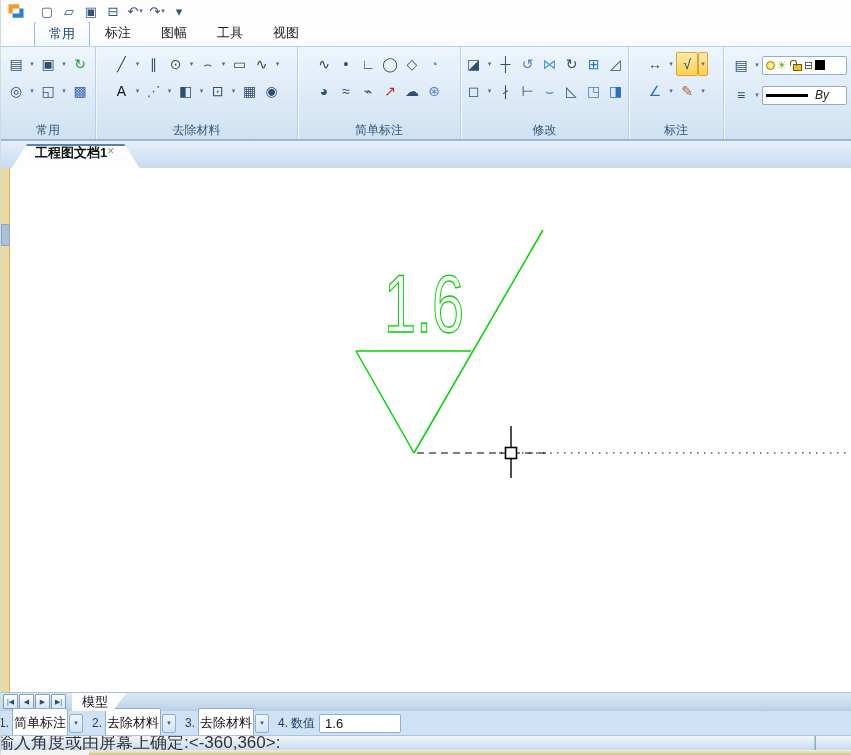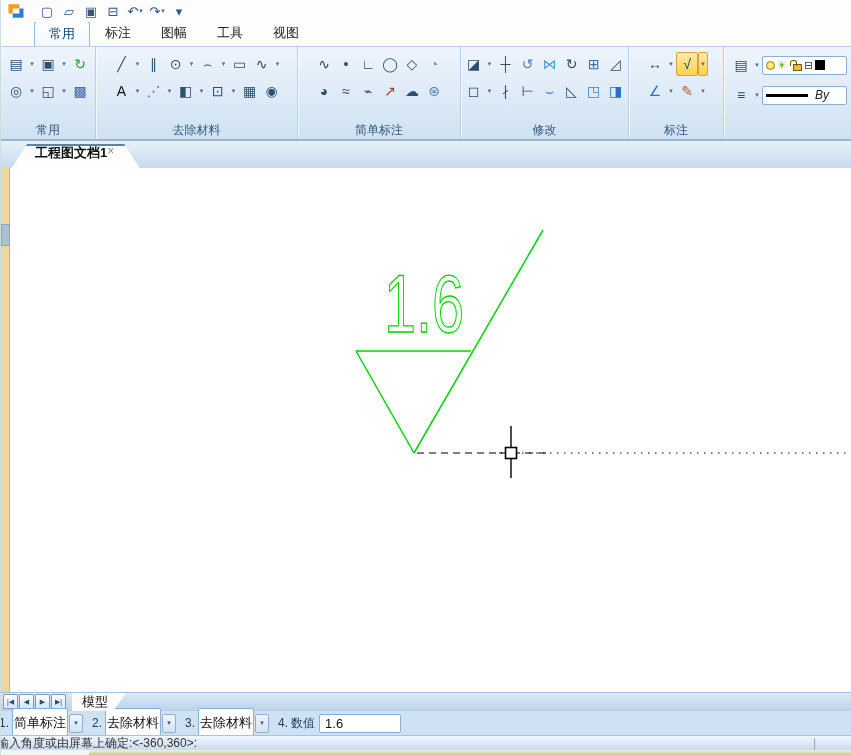--- a/index.html
+++ b/index.html
@@ -77,21 +77,21 @@
   .opt-index:first-child { margin-left:-2px; }
   .opt-combo { height:30px; background:#fff; border:1px solid #8fafd0; border-radius:2px; display:flex; align-items:center;
                padding:0 1px; font-size:13px; color:#111; cursor:pointer; white-space:nowrap; }
   .opt-drop { width:14px; height:19px; background:linear-gradient(#eef5fc,#d4e4f3); border:1px solid #8fafd0; border-radius:2px;
               margin-left:1px; font-size:7px; color:#3a5a7a; display:flex; align-items:center; justify-content:center; cursor:pointer; }
   .opt-input { width:82px; height:19px; background:#fff; border:1px solid #8fafd0; border-radius:2px;
                font-size:13px; color:#111; padding:0 5px; font-family:inherit; }
 
   
   .statusbar { position:relative; height:15px; background:linear-gradient(#f0f6fc,#c9dcf0); border-top:1px solid #aac2da;
-               font-size:12px; color:#333; line-height:14px; overflow:hidden; }
+               font-size:17px; color:#333; line-height:14px; overflow:hidden; }
   .status-prompt { position:absolute; left:-4px; top:0; white-space:nowrap; }
   .status-sep { position:absolute; left:812px; top:0; color:#8aa; }
   .status-right { position:absolute; left:828px; top:17px; color:#35567a; white-space:nowrap; }
 
   .bottomstrip { height:5px; background:linear-gradient(#f3f1e6,#cfc382); }
   .bottomstrip .white-seg { width:88px; height:100%; background:#f4f4f2; }
 </style>
 </head>
 <body>
 

